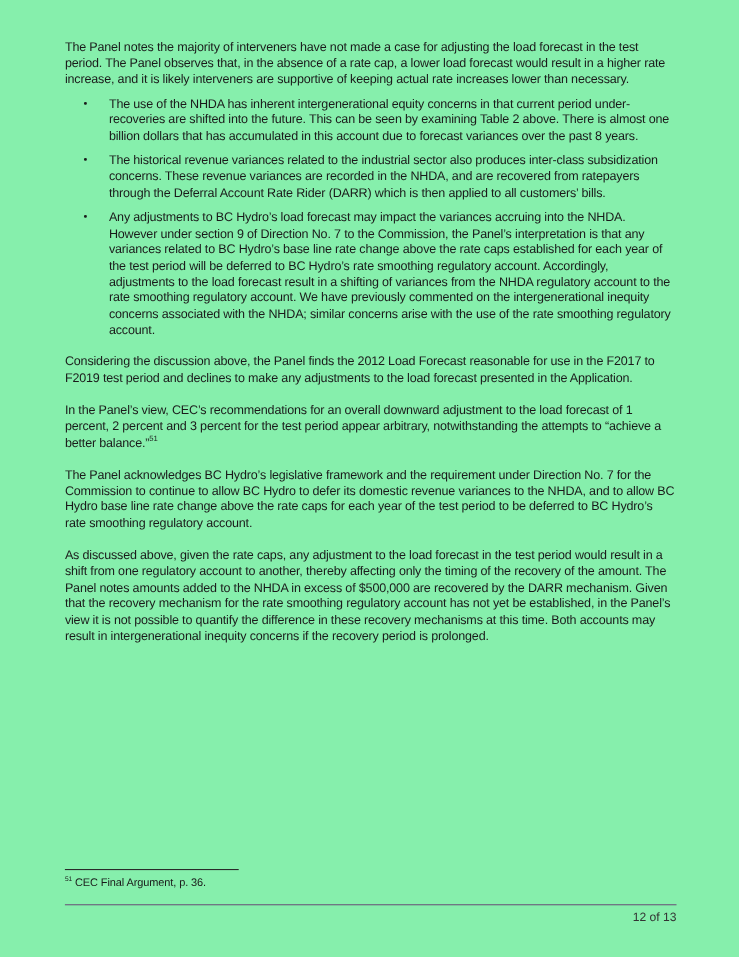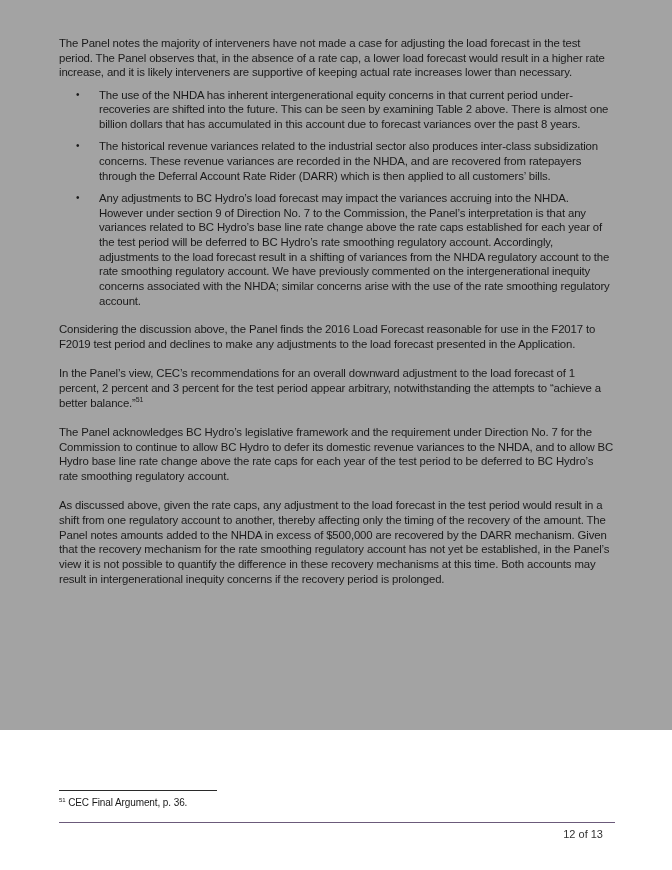--- a/index.html
+++ b/index.html
@@ -13,22 +13,22 @@
       position: relative;
       overflow: hidden;
       font-family: "Liberation Sans", sans-serif;
       color: #1a1a1a;
     }
     .page {
       position: absolute;
       left: 0;
       top: 0;
       width: 672px;
-      height: 730px;
-      background: #a3a3a3;
+      height: 870px;
+      background: #86efac;
     }
     .body-text {
       position: absolute;
       left: 59px;
       top: 36px;
       width: 556px;
       font-size: 11.4px;
       line-height: 14.7px;
       letter-spacing: -0.15px;
     }
@@ -79,21 +79,21 @@
     .footer-rule {
       position: absolute;
       left: 59px;
       top: 822px;
       width: 556px;
       height: 1px;
       background: #6b5a7a;
     }
     .page-number {
       position: absolute;
-      right: 69px;
+      right: 57px;
       top: 828px;
       font-size: 11px;
       color: #333333;
     }
   </style>
 </head>
 <body>
 
 <div class="page">
   <div class="body-text">
@@ -107,21 +107,21 @@
       <li>
         <span class="bullet">•</span>
         <span>The historical revenue variances related to the industrial sector also produces inter-class subsidization concerns. These revenue variances are recorded in the NHDA, and are recovered from ratepayers through the Deferral Account Rate Rider (DARR) which is then applied to all customers’ bills.</span>
       </li>
       <li>
         <span class="bullet">•</span>
         <span>Any adjustments to BC Hydro’s load forecast may impact the variances accruing into the NHDA. However under section 9 of Direction No. 7 to the Commission, the Panel’s interpretation is that any variances related to BC Hydro’s base line rate change above the rate caps established for each year of the test period will be deferred to BC Hydro’s rate smoothing regulatory account. Accordingly, adjustments to the load forecast result in a shifting of variances from the NHDA regulatory account to the rate smoothing regulatory account. We have previously commented on the intergenerational inequity concerns associated with the NHDA; similar concerns arise with the use of the rate smoothing regulatory account.</span>
       </li>
     </ul>
 
-    <p>Considering the discussion above, the Panel finds the 2016 Load Forecast reasonable for use in the F2017 to F2019 test period and declines to make any adjustments to the load forecast presented in the Application.</p>
+    <p>Considering the discussion above, the Panel finds the 2012 Load Forecast reasonable for use in the F2017 to F2019 test period and declines to make any adjustments to the load forecast presented in the Application.</p>
 
     <p><span>In the Panel’s view, CEC’s recommendations for an overall downward adjustment to the load forecast of 1 percent, 2 percent and 3 percent for the test period appear arbitrary, notwithstanding the attempts to “achieve a better balance.”</span><sup>51</sup></p>
 
     <p>The Panel acknowledges BC Hydro’s legislative framework and the requirement under Direction No. 7 for the Commission to continue to allow BC Hydro to defer its domestic revenue variances to the NHDA, and to allow BC Hydro base line rate change above the rate caps for each year of the test period to be deferred to BC Hydro’s rate smoothing regulatory account.</p>
 
     <p>As discussed above, given the rate caps, any adjustment to the load forecast in the test period would result in a shift from one regulatory account to another, thereby affecting only the timing of the recovery of the amount. The Panel notes amounts added to the NHDA in excess of $500,000 are recovered by the DARR mechanism. Given that the recovery mechanism for the rate smoothing regulatory account has not yet be established, in the Panel’s view it is not possible to quantify the difference in these recovery mechanisms at this time. Both accounts may result in intergenerational inequity concerns if the recovery period is prolonged.</p>
   </div>
 
   <div class="footnote-rule"></div>
   <div class="footnote"><sup>51</sup><span> CEC Final Argument, p. 36.</span></div>

